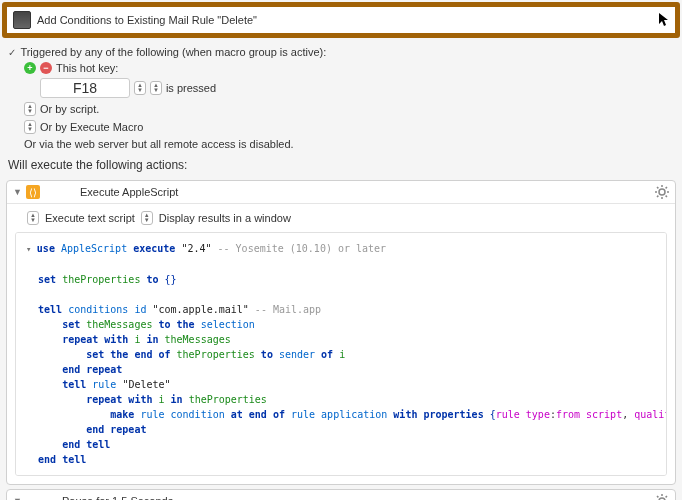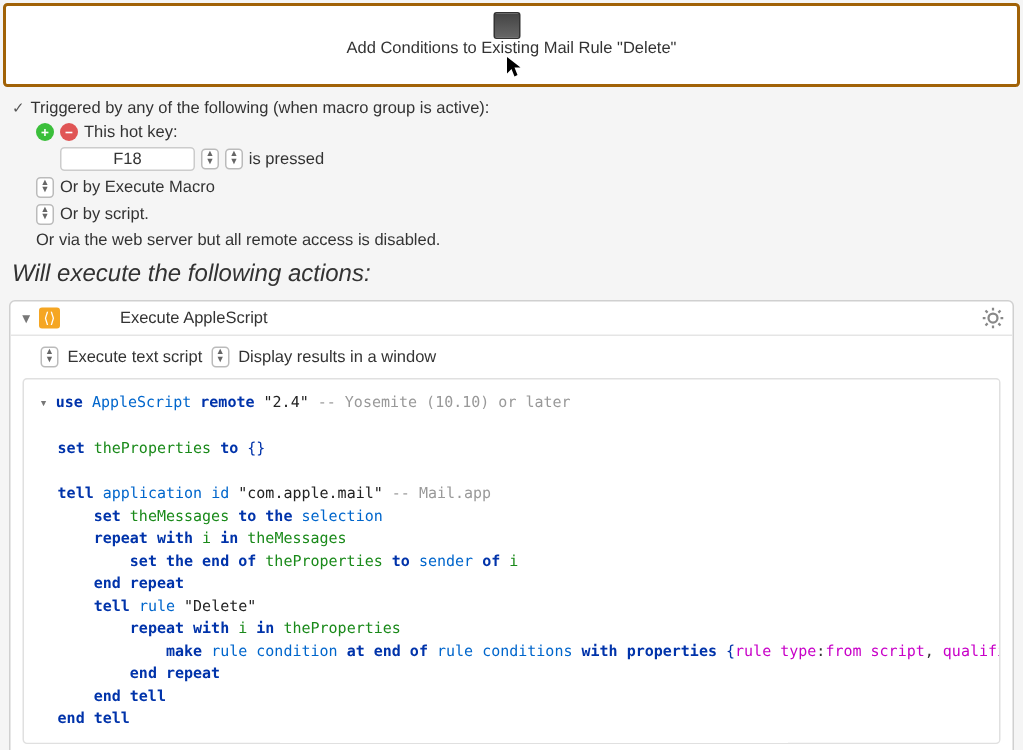--- a/index.html
+++ b/index.html
@@ -7,25 +7,24 @@
   font-family: -apple-system, "Helvetica Neue", Arial, sans-serif;
   font-size: 11px;
   color: #333;
   background: #f5f5f5;
   width: 682px;
 }
 .title-bar {
   display: flex;
   align-items: center;
   background: #fff;
-  border: 2px solid #a16207;
+  border: 5px solid #a16207;
   border-radius: 3px;
   padding: 4px 6px;
   margin: 2px;
-  flex-direction: column;
 }
 .title-icon {
   width: 18px; height: 18px;
   background: linear-gradient(#444,#666);
   border: 1px solid #333;
   border-radius: 2px;
   margin-right: 6px;
 }
 .title-text { flex: 1; font-size: 11px; }
 .cursor {
@@ -46,27 +45,26 @@
 .minus-btn { background: #e05555; }
 .updown {
   display: inline-flex; flex-direction: column;
   font-size: 6px; line-height: 5px; color: #666;
   border: 1px solid #bbb; border-radius: 3px; padding: 1px 2px;
   background: #fff;
 }
 .input-txt {
   border: 1px solid #ccc; border-radius: 3px;
   padding: 1px 4px; background: #fff;
-  font-size: 11px; min-width: 60px;
+  font-size: 14px; min-width: 60px;
 }
 .exec-header {
   padding: 4px 8px;
-  font-size: 16px;
+  font-size: 12px;
   color: #333;
-  font-style: italic;
 }
 .action-block {
   background: #fff;
   border: 1px solid #d0d0d0;
   border-radius: 4px;
   margin: 4px 6px;
 }
 .action-header {
   display: flex; align-items: center;
   padding: 4px 6px;
@@ -138,28 +136,28 @@
         <span>▲</span>
         <span>▼</span>
       </span>
     <span>is pressed</span>
   </div>
   <div class="row indent1">
     <span class="updown">
         <span>▲</span>
         <span>▼</span>
       </span>
+    <span>Or by script.</span>
+  </div>
+  <div class="row indent1">
+    <span class="updown">
+        <span>▲</span>
+        <span>▼</span>
+      </span>
     <span>Or by Execute Macro</span>
-  </div>
-  <div class="row indent1">
-    <span class="updown">
-        <span>▲</span>
-        <span>▼</span>
-      </span>
-    <span>Or by script.</span>
   </div>
   <div class="row indent1">
     <span>Or via the web server but all remote access is disabled.</span>
   </div>
 </div>
 
 <div class="exec-header">Will execute the following actions:</div>
 
 <div class="action-block">
   <div class="action-header">
@@ -177,32 +175,32 @@
           <span>▲</span>
           <span>▼</span>
         </span>
       <span>Execute text script</span>
       <span class="updown">
           <span>▲</span>
           <span>▼</span>
         </span>
       <span>Display results in a window</span>
     </div>
-    <div class="code-box"><span style="color:#777;font-size:9px">▾ </span><span class="kw">use</span> <span class="cls">AppleScript</span> <span class="kw">remote</span> <span class="str">"2.4"</span> <span class="cmt">-- Yosemite (10.10) or later</span>
+    <div class="code-box"><span style="color:#777;font-size:9px">▾ </span><span class="kw">use</span> <span class="cls">AppleScript</span> <span class="kw">execute</span> <span class="str">"2.4"</span> <span class="cmt">-- Yosemite (10.10) or later</span>
 
   <span class="kw">set</span> <span class="var">theProperties</span> <span class="kw">to</span> <span class="brace">{}</span>
 
-  <span class="kw">tell</span> <span class="cls">application</span> <span class="cls">id</span> <span class="str">"com.apple.mail"</span> <span class="cmt">-- Mail.app</span>
+  <span class="kw">tell</span> <span class="cls">conditions</span> <span class="cls">id</span> <span class="str">"com.apple.mail"</span> <span class="cmt">-- Mail.app</span>
       <span class="kw">set</span> <span class="var">theMessages</span> <span class="kw">to the</span> <span class="cls">selection</span>
       <span class="kw">repeat with</span> <span class="var">i</span> <span class="kw">in</span> <span class="var">theMessages</span>
           <span class="kw">set the end of</span> <span class="var">theProperties</span> <span class="kw">to</span> <span class="cls">sender</span> <span class="kw">of</span> <span class="var">i</span>
       <span class="kw">end repeat</span>
       <span class="kw">tell</span> <span class="cls">rule</span> <span class="str">"Delete"</span>
           <span class="kw">repeat with</span> <span class="var">i</span> <span class="kw">in</span> <span class="var">theProperties</span>
-              <span class="kw">make</span> <span class="cls">rule condition</span> <span class="kw">at</span> <span class="kw">end of</span> <span class="cls">rule conditions</span> <span class="kw">with properties</span> <span class="brace">{</span><span class="prop">rule type</span><span>:</span><span class="prop">from script</span><span>,</span> <span class="prop">qualifier</span> 
+              <span class="kw">make</span> <span class="cls">rule condition</span> <span class="kw">at</span> <span class="kw">end of</span> <span class="cls">rule application</span> <span class="kw">with properties</span> <span class="brace">{</span><span class="prop">rule type</span><span>:</span><span class="prop">from script</span><span>,</span> <span class="prop">qualifier</span> 
           <span class="kw">end repeat</span>
       <span class="kw">end tell</span>
   <span class="kw">end tell</span></div>
   </div>
 </div>
 
 <div class="action-block">
   <div class="action-header">
     <span class="tri">▼</span>
     <span class="title">Pause for 1.5 Seconds</span>

